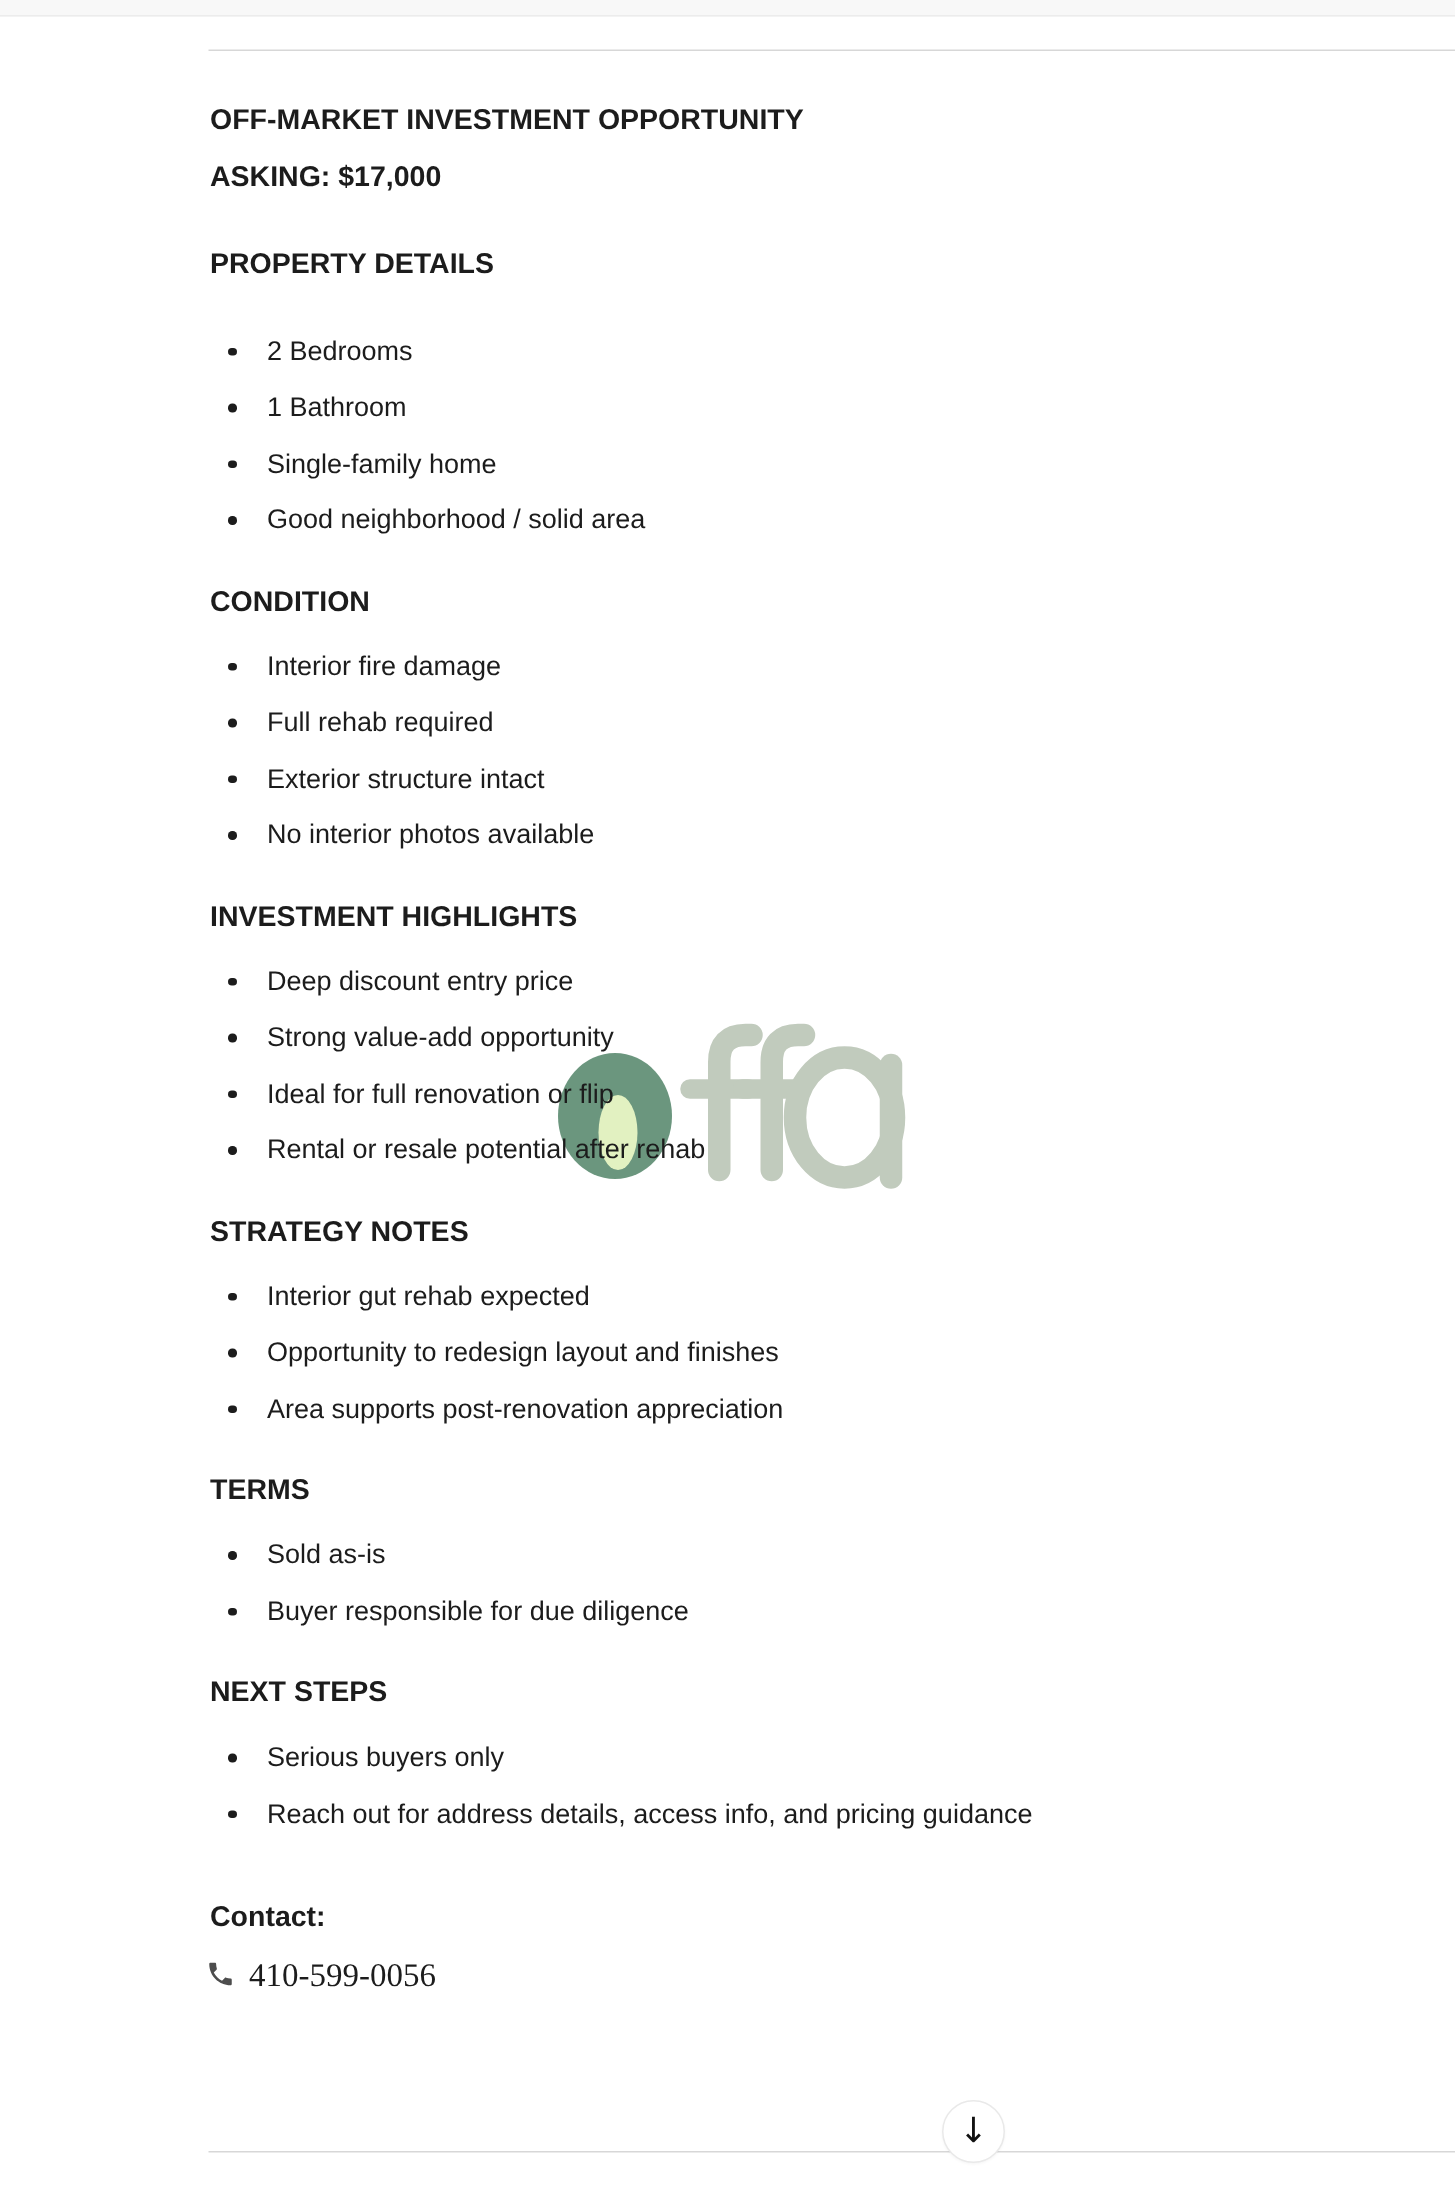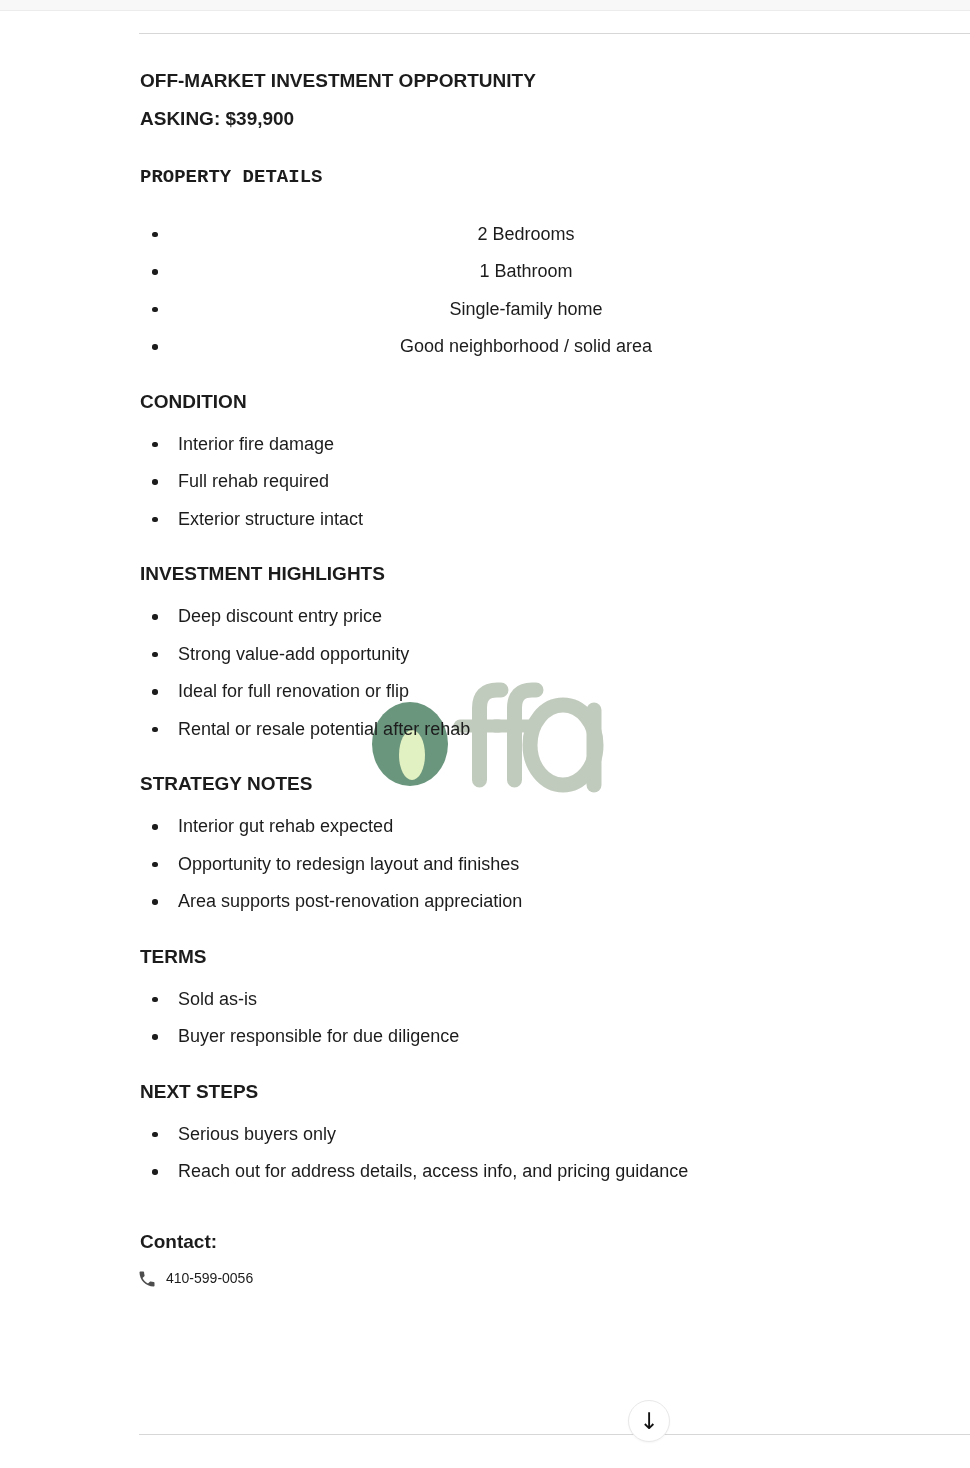--- a/index.html
+++ b/index.html
@@ -30,38 +30,38 @@
     position: relative; z-index: 1;
     padding: 62px 96px 0 140px;
   }
   .intro-line {
     font-weight: bold; font-size: 19px; line-height: 37.5px;
   }
   .section-heading {
     font-weight: bold; font-size: 19px; line-height: 28px;
     margin-top: 22px;
   }
-  .section-heading.first { margin-top: 25.5px; font-family: Liberation Mono, monospace; }
+  .section-heading.first { margin-top: 25.5px; }
   ul.bullet-list { list-style: none; margin: 10px 0 0 0; padding: 0; }
-  ul.bullet-list.first { margin-top: 25px; text-align: center; }
+  ul.bullet-list.first { margin-top: 25px; }
   ul.bullet-list li {
     position: relative; padding-left: 38px;
     font-size: 18px; line-height: 37.5px;
   }
   ul.bullet-list li::before {
     content: ""; position: absolute; left: 12px; top: 16px;
     width: 5.5px; height: 5.5px; border-radius: 50%;
     background: #1c1c1c;
   }
   .contact { margin-top: 10px; }
   .contact-label { font-weight: bold; font-size: 19px; line-height: 37.5px; margin-top: 32px; }
   .contact-name { font-size: 18px; line-height: 37.5px; }
   .contact-phone {
-    font-size: 14px; line-height: 37.5px;
-    display: flex; align-items: center; gap: 9px; height: 37.5px;
+    font-size: 22px; line-height: 37.5px;
+    display: flex; align-items: center; gap: 9px; height: 37.5px; font-family: Liberation Serif, serif;
   }
   .phone-icon { display: inline-flex; margin-left: -3px; }
   .phone-icon svg { display: block; }
   .scroll-btn {
     position: absolute; left: 628px; top: 1400px;
     width: 42px; height: 42px; border-radius: 50%;
     background: #ffffff; border: 1px solid #e9e9e9;
     box-shadow: 0 1px 2px rgba(0,0,0,0.04);
     display: flex; align-items: center; justify-content: center;
     z-index: 2; cursor: pointer; box-sizing: border-box;
@@ -88,35 +88,36 @@
     <path d="M149.5 100 V 28 Q149.5 10 167 10 H 171" stroke-width="15" stroke="#b7c2b2"></path>
     <path d="M130 46 H 169" stroke-width="13" stroke="#b7c2b2"></path>
     <ellipse cx="198" cy="65" rx="33" ry="40" stroke-width="15" stroke="#b7c2b2"></ellipse>
     <path d="M229 30 V 105" stroke-width="15" stroke="#b7c2b2"></path>
   </g>
 </svg>
 
 <div class="content">
   <div id="intro">
       <div class="intro-line">OFF-MARKET INVESTMENT OPPORTUNITY</div>
-      <div class="intro-line">ASKING: $39,900</div>
+      <div class="intro-line">ASKING: $17,000</div>
     </div>
   <div id="sections">
       <div class="section-heading first">PROPERTY DETAILS</div>
       <ul class="bullet-list first">
         <li>2 Bedrooms</li>
         <li>1 Bathroom</li>
         <li>Single-family home</li>
         <li>Good neighborhood / solid area</li>
       </ul>
       <div class="section-heading">CONDITION</div>
       <ul class="bullet-list">
         <li>Interior fire damage</li>
         <li>Full rehab required</li>
         <li>Exterior structure intact</li>
+        <li>No interior photos available</li>
       </ul>
       <div class="section-heading">INVESTMENT HIGHLIGHTS</div>
       <ul class="bullet-list">
         <li>Deep discount entry price</li>
         <li>Strong value-add opportunity</li>
         <li>Ideal for full renovation or flip</li>
         <li>Rental or resale potential after rehab</li>
       </ul>
       <div class="section-heading">STRATEGY NOTES</div>
       <ul class="bullet-list">

